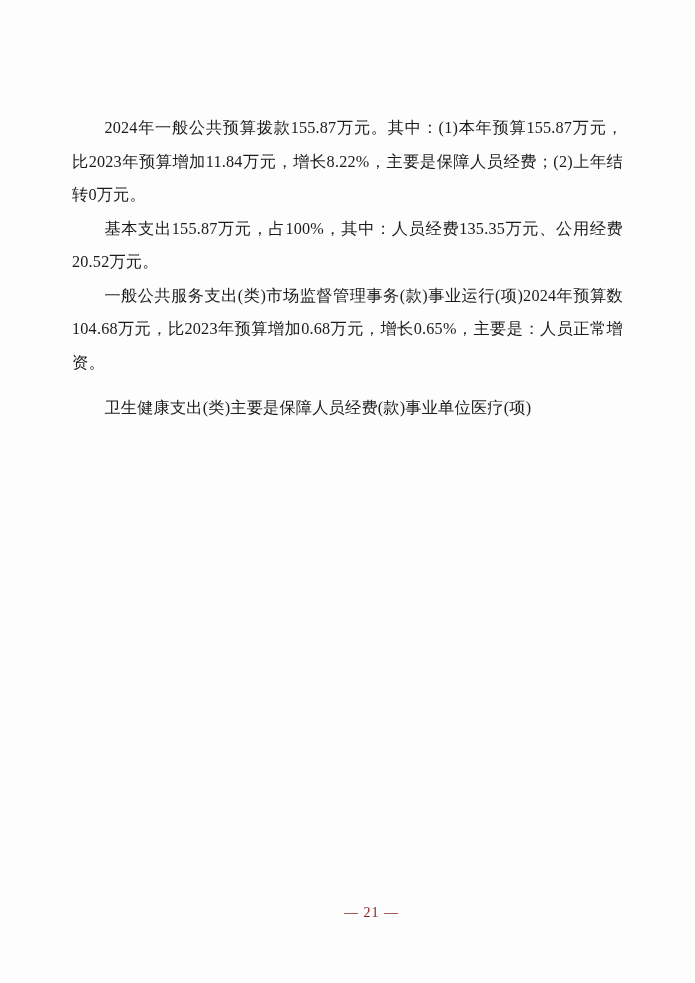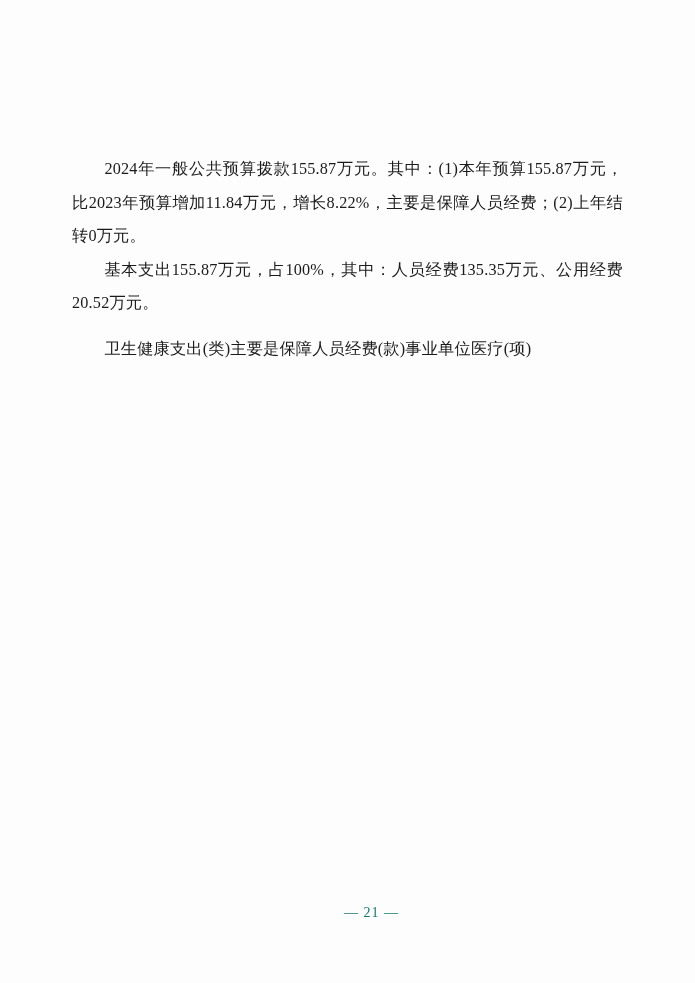--- a/index.html
+++ b/index.html
@@ -21,49 +21,49 @@
     box-sizing: border-box;
     padding: 112px 72px 0 72px;
     background: #fdfdfd;
   }
   .doc-body {
     font-size: 16.2px;
     line-height: 33.5px;
     text-align: justify;
     text-justify: inter-ideograph;
     letter-spacing: 0.2px;
-    margin-top: 41px;
   }
   .para {
     margin: 0;
     text-indent: 2em;
     white-space: normal;
   }
   .para + .para {
     margin-top: 0;
   }
   .para.gap-before {
     margin-top: 12px;
   }
   .footer {
     position: absolute;
     left: 0;
     right: 0;
     bottom: 62px;
     text-align: center;
     font-size: 14px;
-    color: #0f766e;
+    color: #7f1d1d;
     font-family: "Liberation Serif", "DejaVu Serif", serif;
     letter-spacing: 1px;
     padding-left: 48px;
   }
 </style>
 </head>
 <body>
 
 <div class="page">
   <div class="doc-body">
     <p class="para">2024年一般公共预算拨款155.87万元。其中：(1)本年预算155.87万元，比2023年预算增加11.84万元，增长8.22%，主要是保障人员经费；(2)上年结转0万元。</p>
     <p class="para">基本支出155.87万元，占100%，其中：人员经费135.35万元、公用经费20.52万元。</p>
+    <p class="para">一般公共服务支出(类)市场监督管理事务(款)事业运行(项)2024年预算数104.68万元，比2023年预算增加0.68万元，增长0.65%，主要是：人员正常增资。</p>
     <p class="para gap-before">卫生健康支出(类)主要是保障人员经费(款)事业单位医疗(项)</p>
   </div>
   <div class="footer">— 21 —</div>
 </div>
 
 </body></html>

